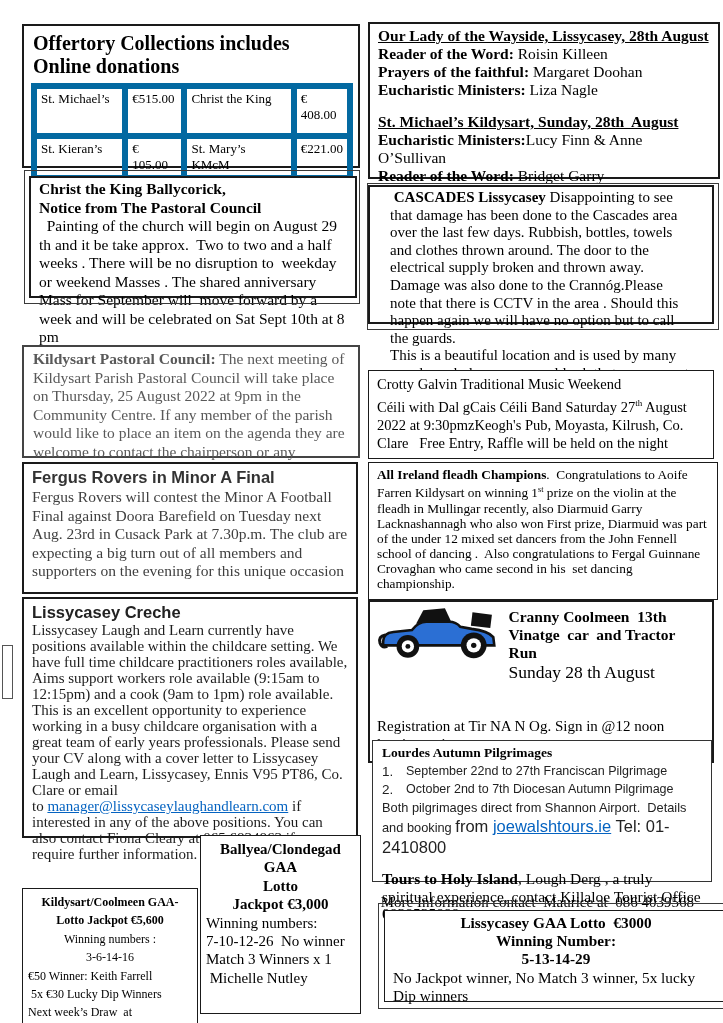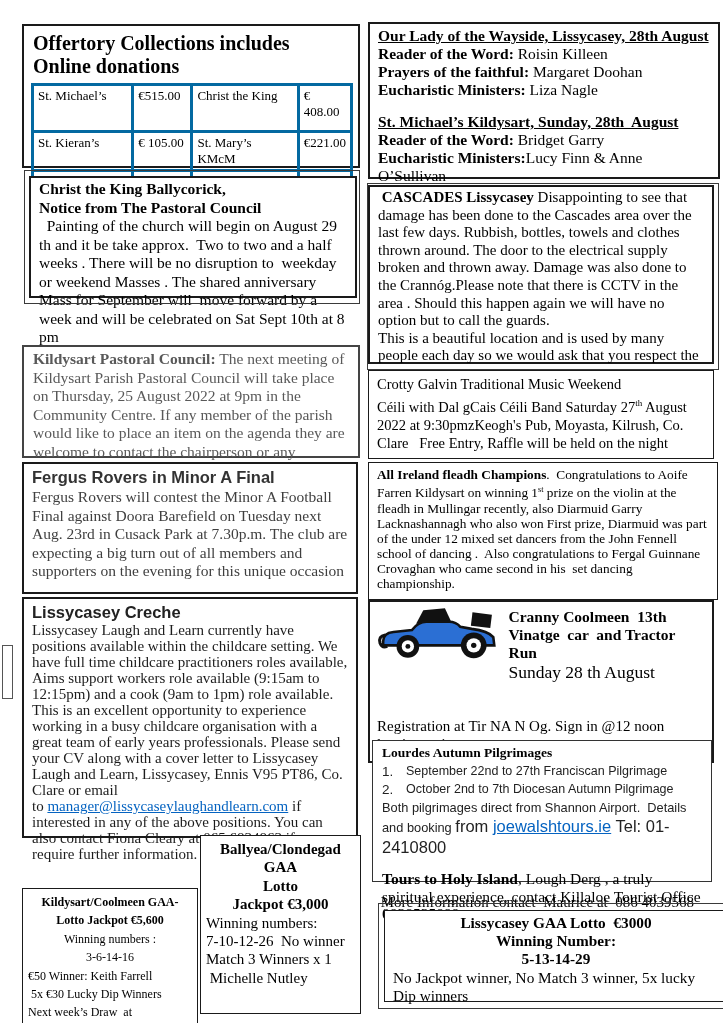--- a/index.html
+++ b/index.html
@@ -19,35 +19,35 @@
   .u { text-decoration:underline; }
   .pre { white-space:pre-wrap; }
   .sup { vertical-align:super; font-size:0.62em; }
   .link { color:#0563C1; text-decoration:underline; cursor:pointer; }
   .center { text-align:center; }
 
   
   #offertory { left:22px; top:24px; width:338px; height:144px; padding:5px 7px; }
   #offertory .off-title { font-size:20px; margin:1px 2px 5px 2px; }
   #offertory table { border-collapse:collapse; width:322px; font-size:13px; }
-  #offertory td { border:3px solid #0369a1; padding:2px 4px; vertical-align:top; }
+  #offertory td { border:6px solid #0369a1; padding:2px 4px; vertical-align:top; }
   #offertory table { border:2px solid #000; }
   #offertory tr:nth-child(1) td { height:40px; }
   #offertory tr:nth-child(2) td { height:28px; }
   #offertory tr:nth-child(3) td { height:34px; }
 
   
   #wayside { left:368px; top:22px; width:352px; height:157px; padding:3px 8px; font-size:15.5px; line-height:18px; }
   #wayside .spacer { height:14px; }
 
   
   #christ-king { left:29px; top:176px; width:328px; height:122px; padding:2px 8px; font-size:15.5px; line-height:18.5px; }
 
   
-  #cascades { left:368px; top:185px; width:346px; height:179px; padding:2px 8px; font-size:15px; line-height:17.6px; }
+  #cascades { left:368px; top:185px; width:346px; height:139px; padding:2px 20px; font-size:15px; line-height:17.6px; }
 
   
   #council { left:22px; top:345px; width:338px; height:113px; padding:3px 9px;
              font-size:15.5px; line-height:18.5px; color:#595959; border-color:#444; }
 
   
   #crotty { left:368px; top:370px; width:346px; height:89px; padding:4px 8px; font-size:14.5px; line-height:18.5px; border-width:1.5px; }
 
   
   #fergus { left:22px; top:462px; width:336px; height:132px; padding:2px 8px; }
@@ -123,22 +123,22 @@
       </table>
   </section>
 
   <section class="box" id="wayside">
     <div class="b i u pre">Our Lady of the Wayside, Lissycasey, 28th August</div>
     <div class="pre"><span class="b">Reader of the Word:</span><span> Roisin Killeen</span></div>
     <div class="pre"><span class="b">Prayers of the faithful:</span><span> Margaret Doohan</span></div>
     <div class="pre"><span class="b">Eucharistic Ministers:</span><span> Liza Nagle</span></div>
     <div class="spacer"></div>
     <div class="b i u pre">St. Michael’s Kildysart, Sunday, 28th  August</div>
+    <div class="pre"><span class="b">Eucharistic Ministers:</span><span>Lucy Finn &amp; Anne O’Sullivan</span></div>
     <div class="pre"><span class="b">Reader of the Word:</span><span> Bridget Garry</span></div>
-    <div class="pre"><span class="b">Eucharistic Ministers:</span><span>Lucy Finn &amp; Anne O’Sullivan</span></div>
     <div class="pre"><span class="b">Servers Group:</span><span> St Brigid</span></div>
   </section>
 
   <section class="box dbl-left" id="christ-king">
     <div class="b pre">Christ the King Ballycorick,</div>
     <div class="b pre">Notice from The Pastoral Council</div>
     <div class="pre">  Painting of the church will begin on August 29 th and it be take approx.  Two to two and a half weeks . There will be no disruption to  weekday or weekend Masses . The shared anniversary Mass for September will  move forward by a week and will be celebrated on Sat Sept 10th at 8 pm</div>
   </section>
 
   <section class="box dbl-right" id="cascades">

